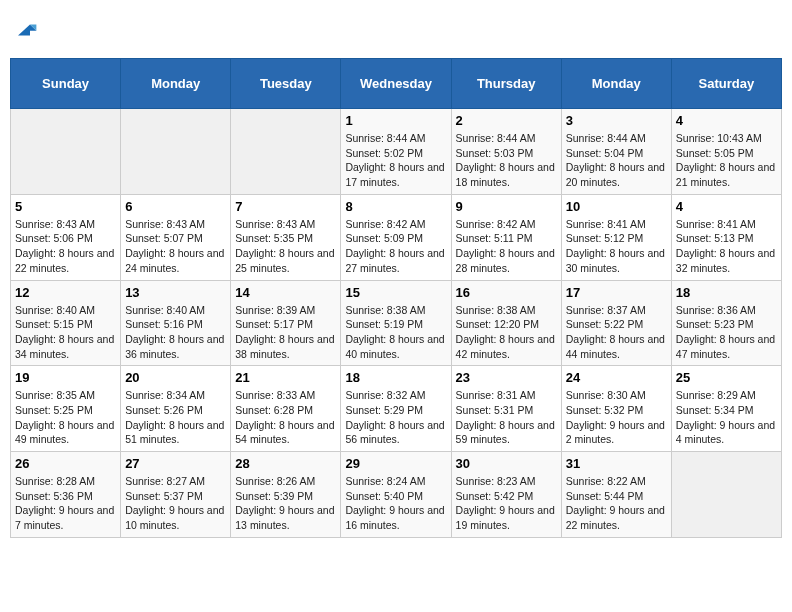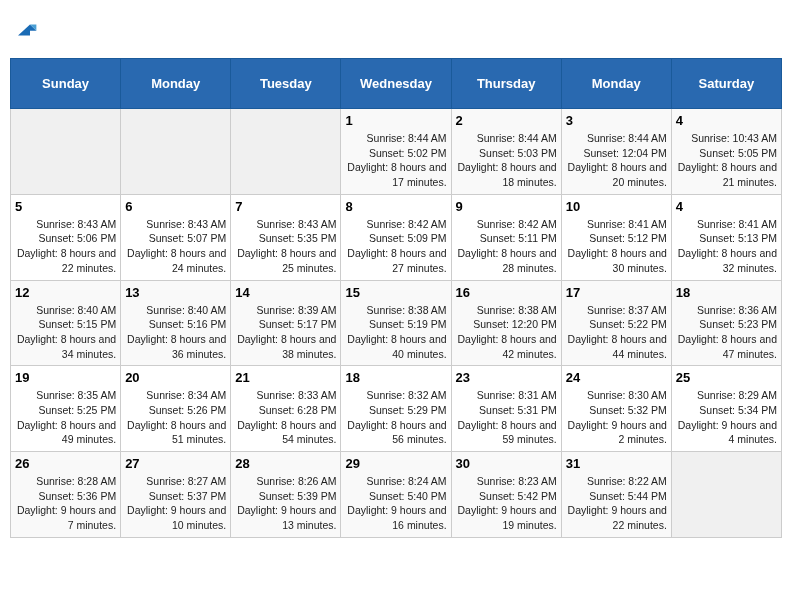--- a/index.html
+++ b/index.html
@@ -76,21 +76,20 @@
     .day-num {
       font-weight: bold;
       font-size: 13px;
       display: block;
       margin-bottom: 3px;
     }
     .day-info {
       font-size: 10.5px;
       color: #222;
       line-height: 1.4;
-      text-align: right;
     }
     .empty-cell {
       background: #f0f0f0 !important;
     }
   </style>
 </head>
 <body>
 
 <div class="header">
   <div class="logo">
@@ -134,21 +133,21 @@
         </td>
         <td>
           <span class="day-num">2</span>
           <div class="day-info">Sunrise: 8:44 AM
 Sunset: 5:03 PM
 Daylight: 8 hours and 18 minutes.</div>
         </td>
         <td>
           <span class="day-num">3</span>
           <div class="day-info">Sunrise: 8:44 AM
-Sunset: 12:04 PM
+Sunset: 5:04 PM
 Daylight: 8 hours and 20 minutes.</div>
         </td>
         <td>
           <span class="day-num">4</span>
           <div class="day-info">Sunrise: 10:43 AM
 Sunset: 5:05 PM
 Daylight: 8 hours and 21 minutes.</div>
         </td>
       </tr>
       <tr>

